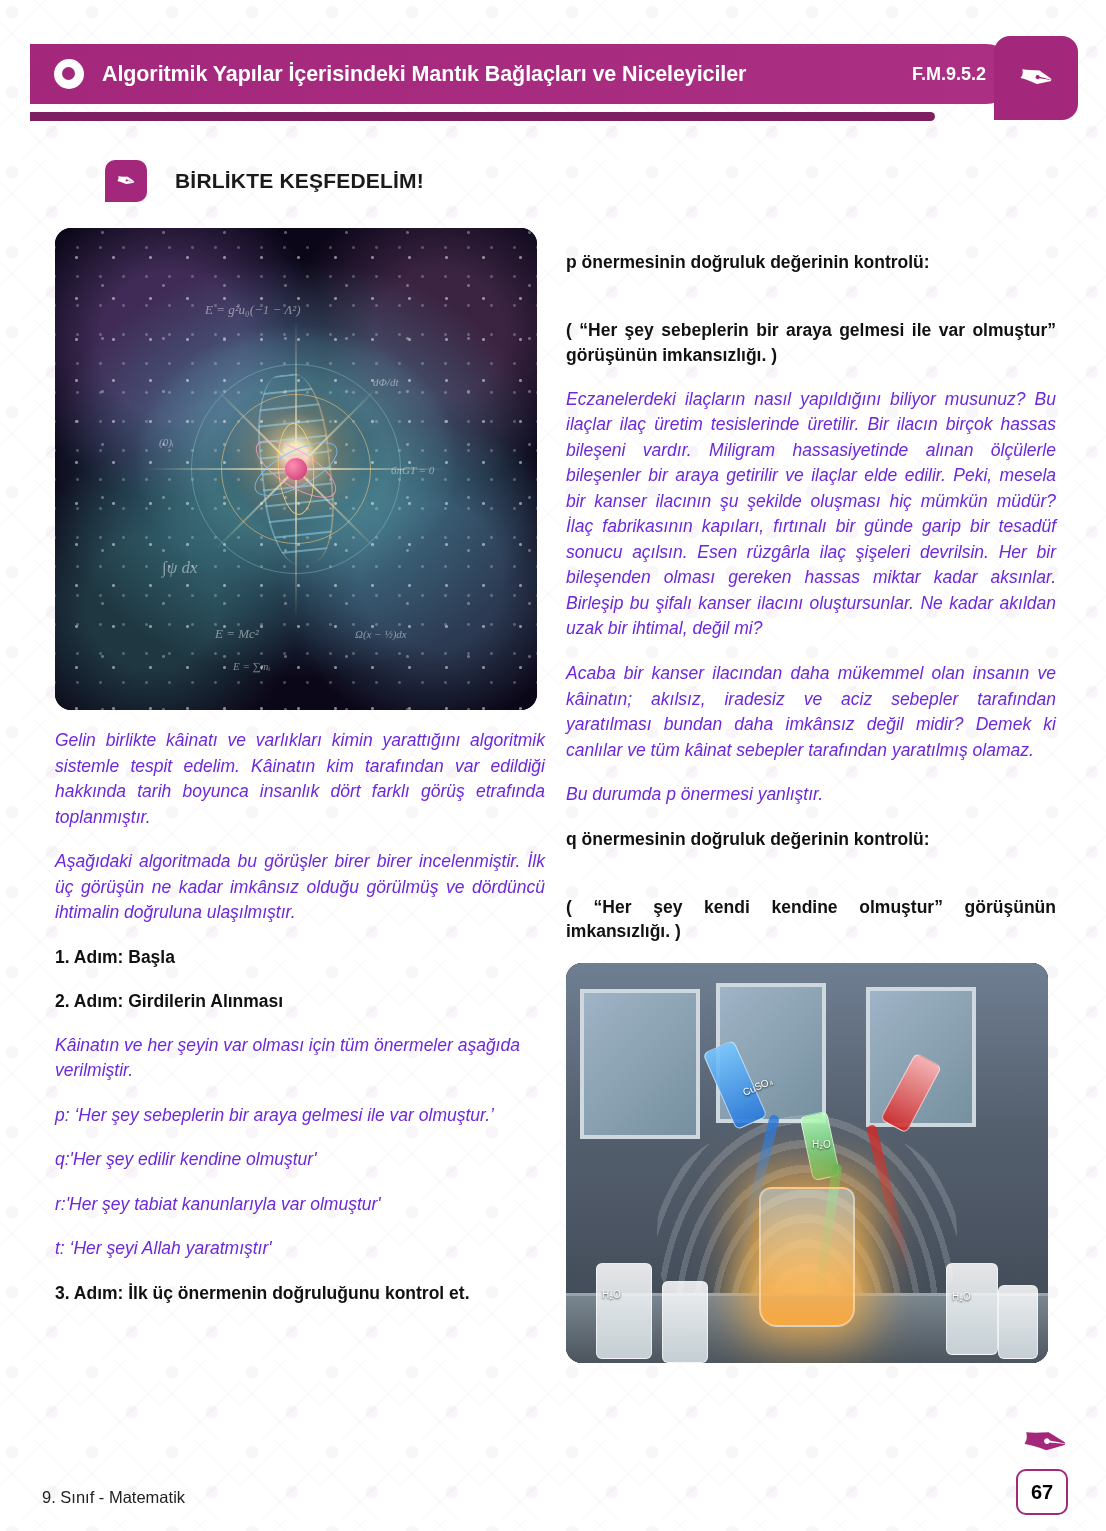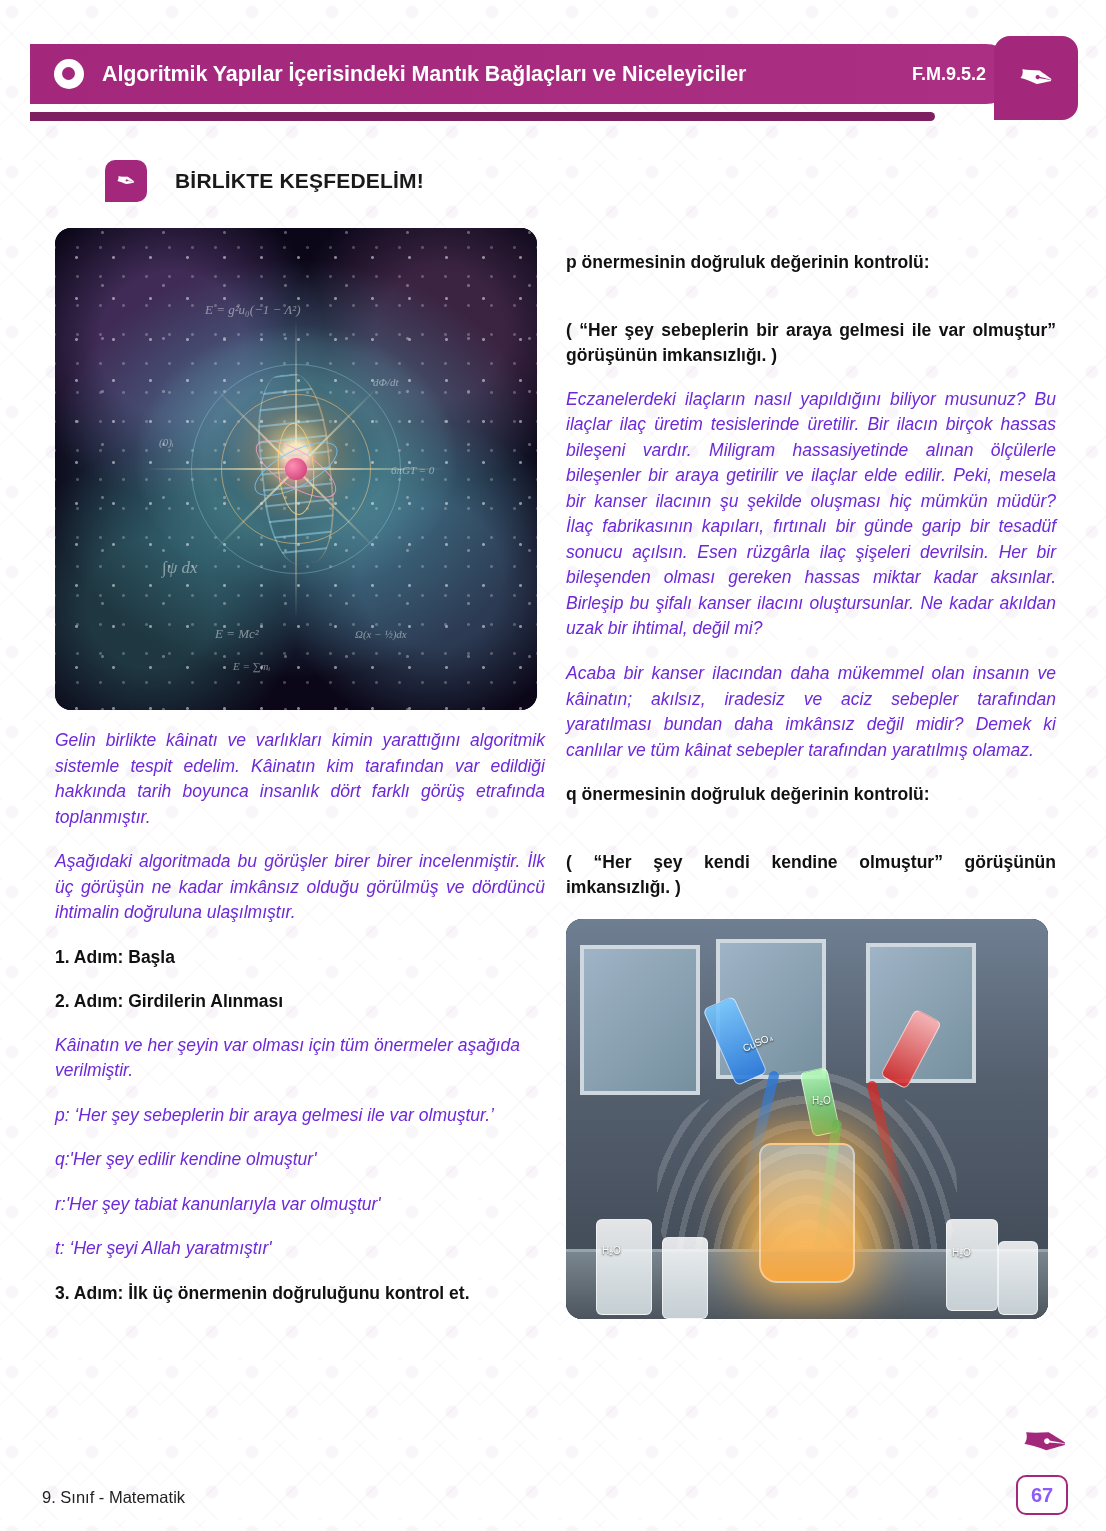--- a/index.html
+++ b/index.html
@@ -334,27 +334,27 @@
     position: absolute;
     left: 42px;
     bottom: 24px;
     font-size: 16.5px;
     color: #222;
   }
   .page-num {
     position: absolute;
     right: 38px;
     bottom: 16px;
-    width: 52px; height: 40px;
+    width: 52px; height: 46px;
     border: 2px solid #a3287c;
     border-radius: 10px;
     display: flex; align-items: center; justify-content: center;
     font-size: 20px;
     font-weight: bold;
-    color: #8b5cf6;
+    color: #000000;
     background: #fff;
   }
   .footer-quill {
     position: absolute;
     right: 36px;
     bottom: 60px;
     font-size: 58px;
     color: #a3287c;
     line-height: 1;
     transform: rotate(8deg);
@@ -422,20 +422,21 @@
     <p class="body nj">r:'Her şey tabiat kanunlarıyla var olmuştur'</p>
     <p class="body nj">t: ‘Her şeyi Allah yaratmıştır'</p>
     <p class="bold">3. Adım: İlk üç önermenin doğruluğunu kontrol et.</p>
   </div>
 
   <div class="col-right">
     <p class="bold">p önermesinin doğruluk değerinin kontrolü:</p>
     <p class="bold just">( “Her şey sebeplerin bir araya gelmesi ile var olmuştur” görüşünün imkansızlığı. )</p>
     <p class="body">Eczanelerdeki ilaçların nasıl yapıldığını biliyor musunuz? Bu ilaçlar ilaç üretim tesislerinde üretilir. Bir ilacın birçok hassas bileşeni vardır. Miligram hassasiyetinde alınan ölçülerle bileşenler bir araya getirilir ve ilaçlar elde edilir. Peki, mesela bir kanser ilacının şu şekilde oluşması hiç mümkün müdür? İlaç fabrikasının kapıları, fırtınalı bir günde garip bir tesadüf sonucu açılsın. Esen rüzgârla ilaç şişeleri devrilsin. Her bir bileşenden olması gereken hassas miktar kadar aksınlar. Birleşip bu şifalı kanser ilacını oluştursunlar.  Ne kadar akıldan uzak bir ihtimal, değil mi?</p>
     <p class="body">Acaba bir kanser ilacından daha mükemmel olan insanın ve kâinatın; akılsız, iradesiz ve aciz sebepler tarafından yaratılması bundan daha imkânsız değil midir? Demek ki canlılar ve tüm kâinat sebepler tarafından yaratılmış olamaz.</p>
+    <p class="body nj">Bu durumda p önermesi yanlıştır.</p>
     <p class="bold tight">q önermesinin doğruluk değerinin kontrolü:</p>
     <p class="bold just">( “Her şey kendi kendine olmuştur” görüşünün imkansızlığı. )</p>
 
     <div class="img-frame" style="height:400px">
       <div class="lab"></div>
       <div class="lab-window lab-w1"></div>
       <div class="lab-window lab-w2"></div>
       <div class="lab-window lab-w3"></div>
       <div class="lab-vortex"></div>
       <div class="bottle b5"></div>

